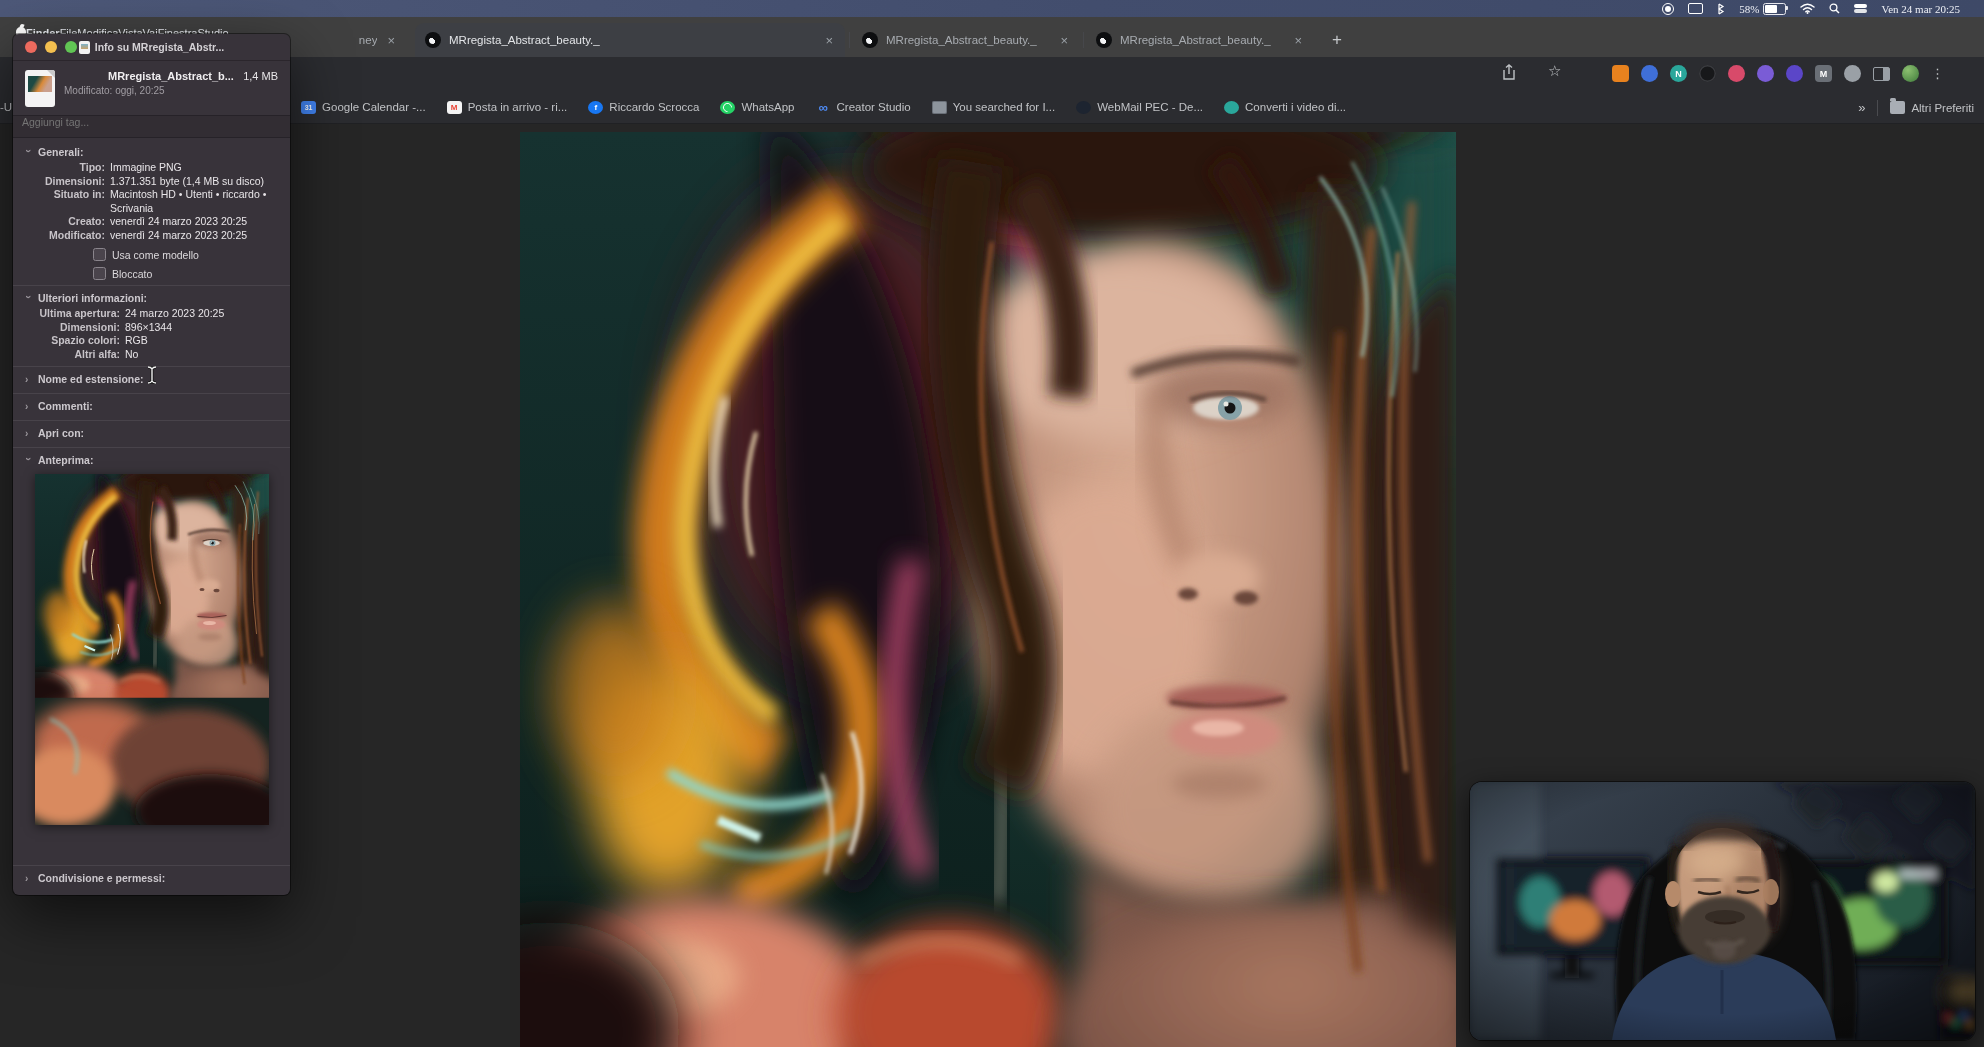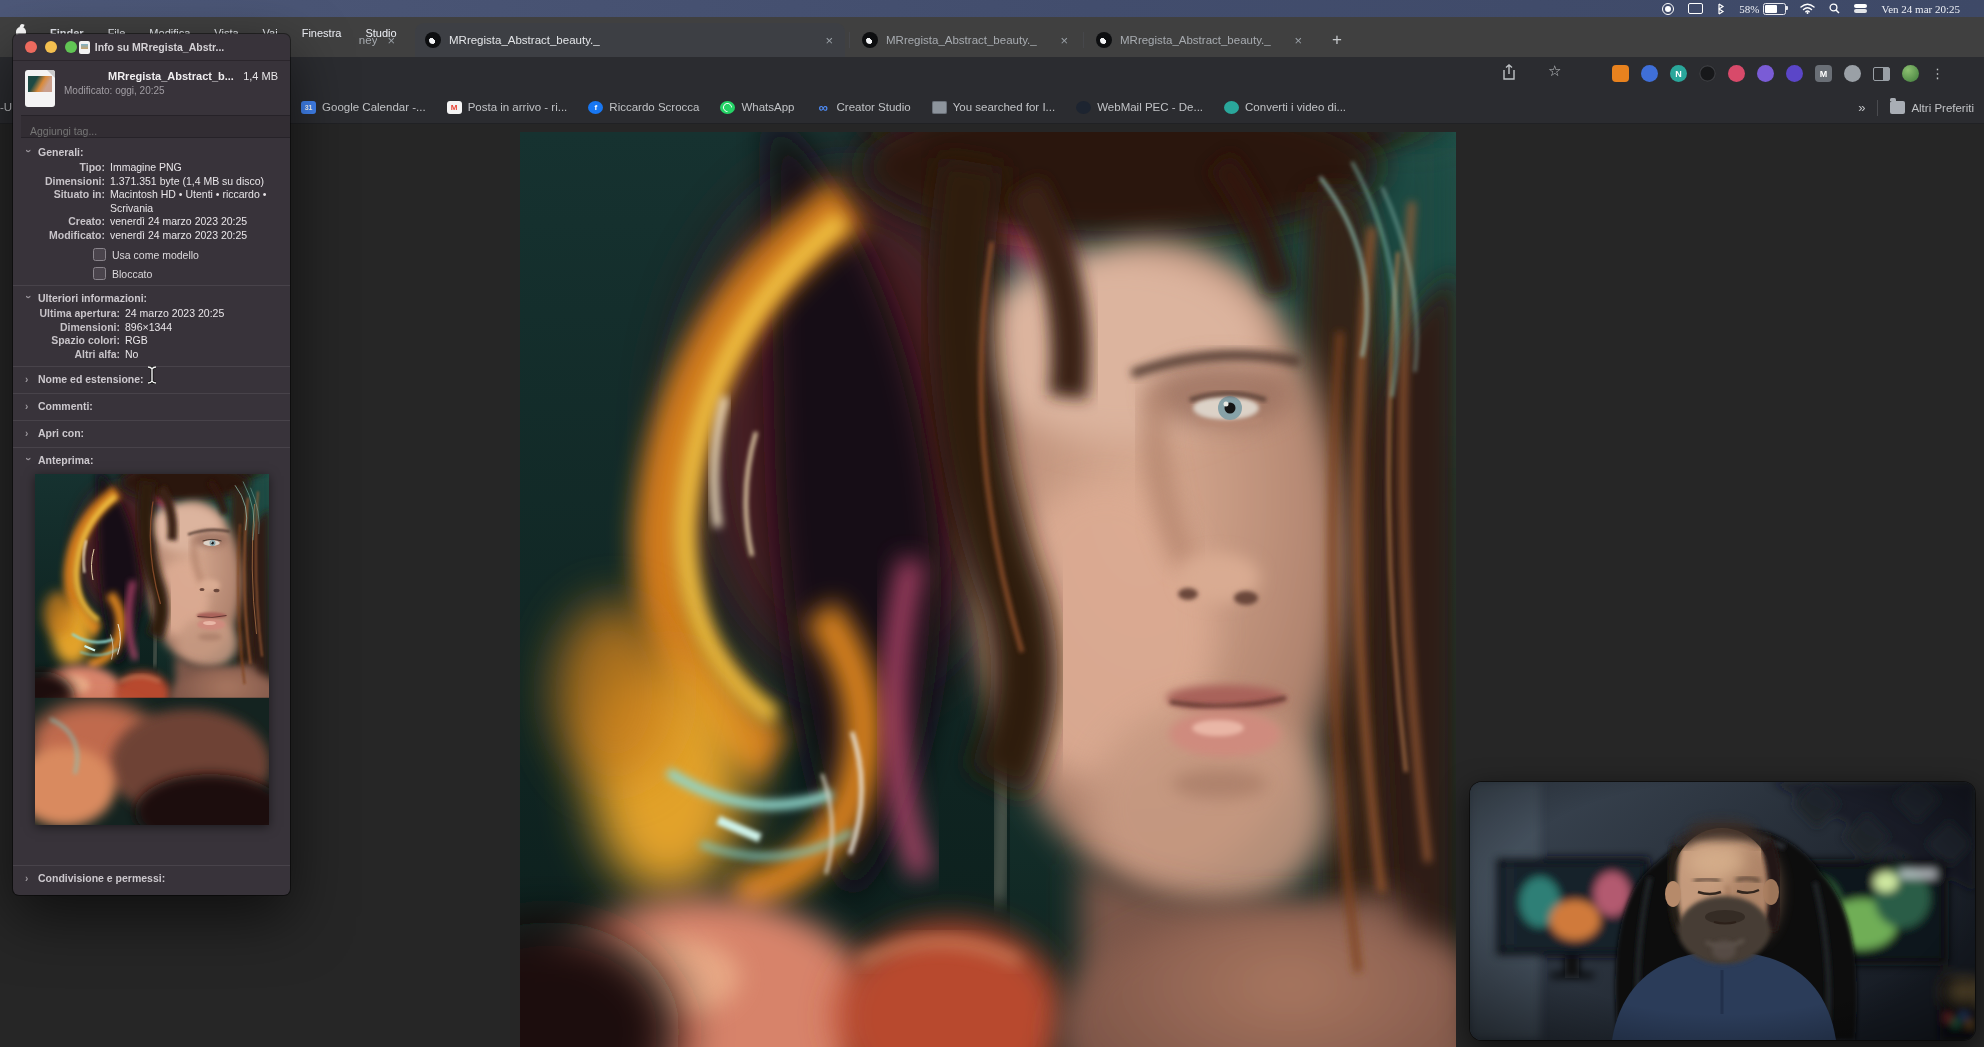--- a/index.html
+++ b/index.html
@@ -2,21 +2,21 @@
 <html><head>
 <meta charset="utf-8">
 <style>
   html,body{margin:0;padding:0;background:#000;}
   .screen{position:relative;width:1984px;height:1047px;overflow:hidden;background:#262626;
           font-family:"Liberation Sans",sans-serif;-webkit-font-smoothing:antialiased;}
   
   .menubar{position:absolute;top:0;left:0;right:0;height:17px;
            background:linear-gradient(90deg,#4d5878,#424d6d 55%,#3e4967);
            display:flex;align-items:center;color:#eef0f6;font-size:11px;z-index:40;}
-  .mb-left{display:flex;align-items:center;gap:24px;padding-left:16px;margin-top:48px;}
+  .mb-left{display:flex;align-items:center;padding-left:16px;margin-top:48px;}
   .mb-item{white-space:nowrap;}
   .mb-item.bold{font-weight:bold;}
   .apple{width:10px;height:12px;background:#fff;border-radius:46% 46% 48% 48%/40% 40% 56% 56%;position:relative;}
   .apple::before{content:"";position:absolute;top:-3px;left:4px;width:4px;height:4px;background:#fff;border-radius:60% 0 60% 0;transform:rotate(20deg);}
   .mb-right{margin-left:auto;display:flex;align-items:center;gap:14px;padding-right:24px;font-family:Liberation Serif, serif;}
   .mbi{display:inline-flex;align-items:center;gap:4px;}
   .rec{width:10px;height:10px;border:1.5px solid #fff;border-radius:50%;position:relative;}
   .rec::after{content:"";position:absolute;inset:2px;background:#fff;border-radius:50%;}
   .disp{width:13px;height:9px;border:1.3px solid #fff;border-radius:2px;}
   .cc{width:13px;height:9px;position:relative;}
@@ -87,21 +87,21 @@
   .file-ic{width:30px;height:37px;background:#f4f4f4;border-radius:3px;position:relative;flex:none;}
   .file-ic::before{content:"";position:absolute;left:3px;top:6px;right:3px;height:16px;
                    background:linear-gradient(120deg,#1d4a44 30%,#d98a3a 55%,#caa08e 75%);}
   .file-ic::after{content:"";position:absolute;right:0;top:0;border:4px solid #c9c9c9;border-left-color:transparent;border-bottom-color:transparent;border-radius:0 3px 0 0;}
   .fh-main{flex:1;min-width:0;}
   .fh-name-row{display:flex;align-items:baseline;gap:6px;}
   .fh-name{font-weight:bold;font-size:11px;color:#f0eef0;white-space:nowrap;overflow:hidden;flex:1;margin-left:44px;}
   .fh-size{font-size:11px;color:#e8e6e8;flex:none;}
   .fh-mod{color:#a19da3;font-size:10px;margin-top:3px;}
   .tagfield{margin-top:4px;height:21px;background:#322d33;border-top:1px solid #262228;border-bottom:1px solid #262228;
-            flex:none;display:flex;align-items:flex-end;margin-left:8px;}
+            flex:none;display:flex;align-items:flex-start;}
   .tagfield input{background:transparent;border:none;outline:none;color:#8d8890;font-size:10.5px;
                   font-family:"Liberation Sans",sans-serif;padding:0 9px;width:100%;}
   .iw-body{padding:2px 12px 8px;display:flex;flex-direction:column;flex:1;min-height:0;}
   .sechead{display:flex;align-items:center;gap:5px;font-weight:bold;color:#ccc8cd;padding:6px 0 3px;flex:none;}
   .chev{color:#9c979d;font-size:10px;display:inline-block;width:8px;transform-origin:40% 50%;}
   .chev.open{transform:rotate(90deg);}
   .sec-div{border-top:1px solid #48434a;margin:5px -12px 0;flex:none;}
   .inforow{display:flex;line-height:13.5px;}
   .lab{text-align:right;margin-right:5px;color:#c7c3c8;flex:none;font-weight:bold;}
   .val{color:#e8e5e8;min-width:0;}

